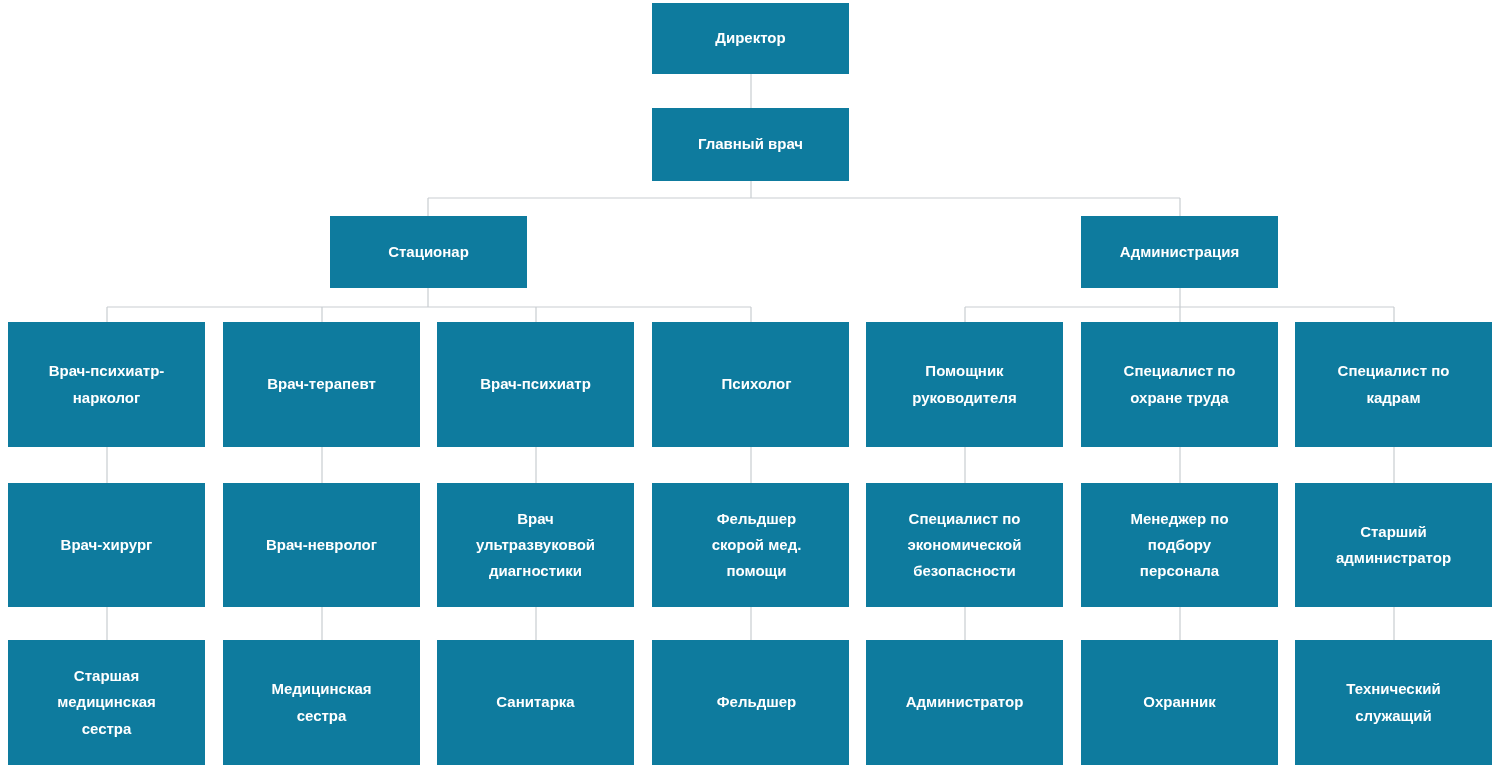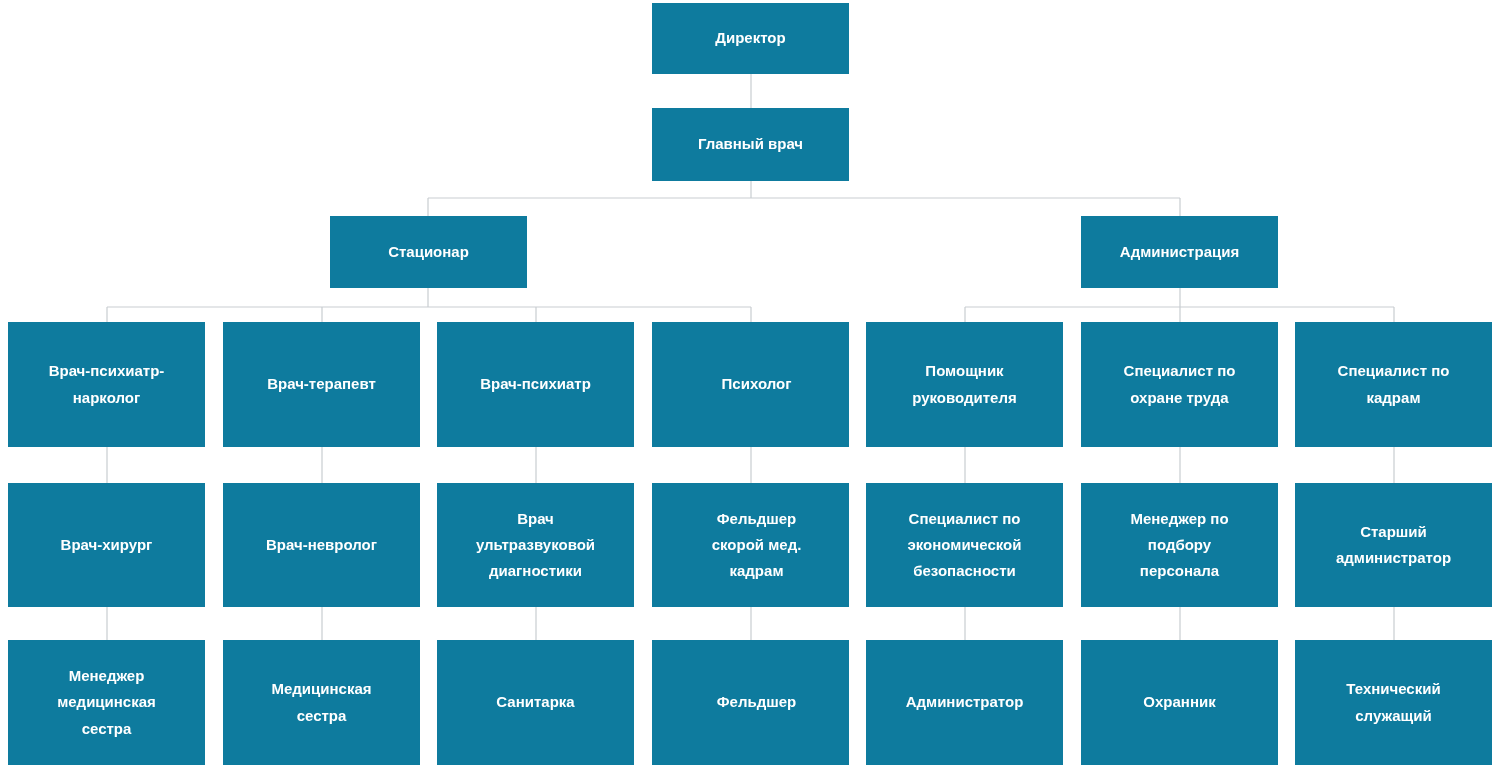--- a/index.html
+++ b/index.html
@@ -97,34 +97,34 @@
   <div class="box r5 c1">
     <span>Врач-хирург</span>
   </div>
   <div class="box r5 c2">
     <span>Врач-невролог</span>
   </div>
   <div class="box r5 c3">
     <span>Врач ультразвуковой диагностики</span>
   </div>
   <div class="box r5 c4">
-    <span>Фельдшер скорой мед. кадрам</span>
+    <span>Фельдшер скорой мед. помощи</span>
   </div>
   <div class="box r5 c5">
     <span>Специалист по экономической безопасности</span>
   </div>
   <div class="box r5 c6">
     <span>Менеджер по подбору персонала</span>
   </div>
   <div class="box r5 c7">
     <span>Старший администратор</span>
   </div>
 
   <div class="box r6 c1">
-    <span>Менеджер медицинская сестра</span>
+    <span>Старшая медицинская сестра</span>
   </div>
   <div class="box r6 c2">
     <span>Медицинская сестра</span>
   </div>
   <div class="box r6 c3">
     <span>Санитарка</span>
   </div>
   <div class="box r6 c4">
     <span>Фельдшер</span>
   </div>

